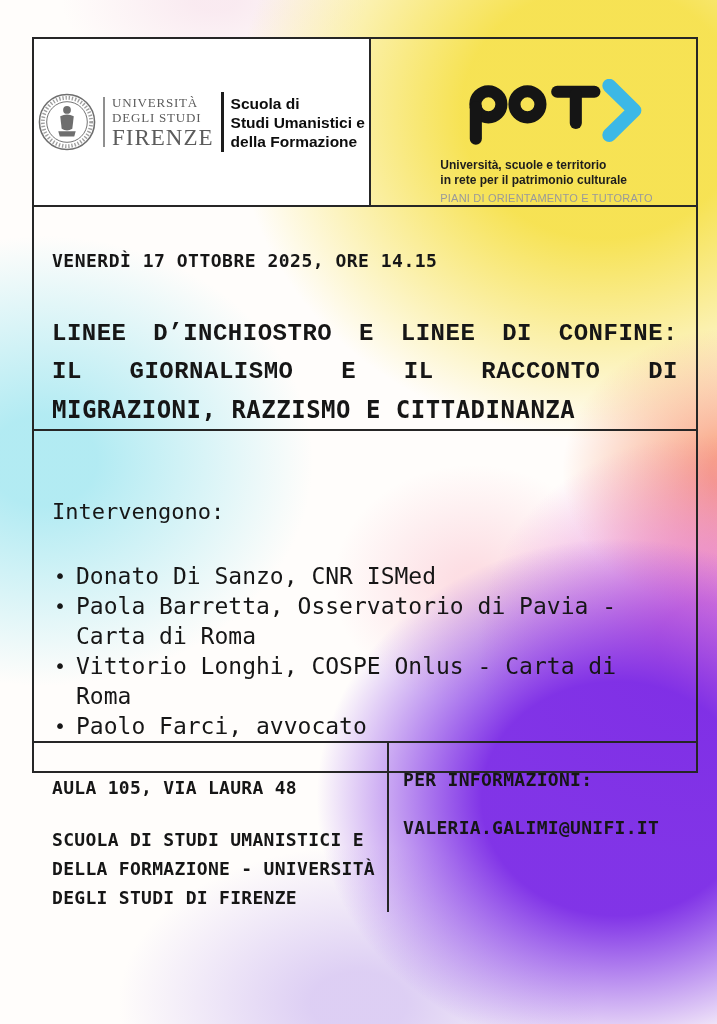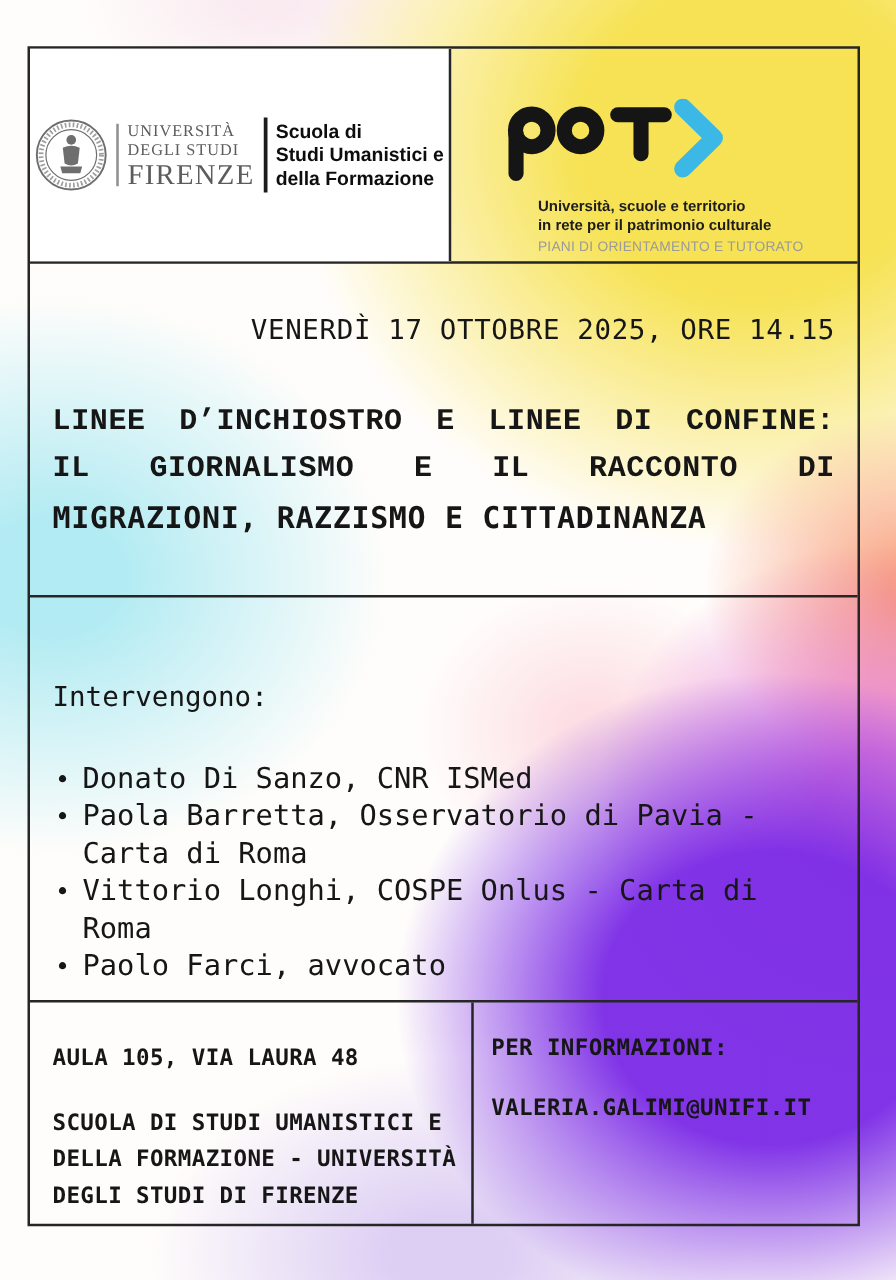--- a/index.html
+++ b/index.html
@@ -17,22 +17,22 @@
       radial-gradient(ellipse 300px 280px at 98% 63%, rgba(224,90,205,0.75) 15%, rgba(224,90,205,0) 75%),
       radial-gradient(ellipse 260px 220px at 102% 46%, rgba(248,150,110,0.85) 8%, rgba(248,150,110,0) 65%),
       radial-gradient(ellipse 200px 170px at 66% 57%, rgba(250,185,200,0.45) 10%, rgba(250,185,200,0) 70%),
       radial-gradient(ellipse 470px 420px at 84% 11%, rgba(246,225,75,0.95) 30%, rgba(246,225,75,0) 78%),
       radial-gradient(ellipse 360px 300px at 6% 45%, rgba(170,233,242,0.9) 15%, rgba(170,233,242,0) 75%),
       radial-gradient(ellipse 320px 210px at 50% 98%, rgba(203,182,240,0.65) 15%, rgba(203,182,240,0) 75%),
       radial-gradient(ellipse 220px 120px at 30% 0%, rgba(246,222,234,0.6) 10%, rgba(246,222,234,0) 70%),
       #fffdfb;
   }
   .ptable {
-    position: absolute; left: 22px; top: 37px;
-    width: 666px; height: 944px;
+    position: absolute; left: 32px; top: 37px;
+    width: 666px; height: 736px;
     border: 2px solid #262626;
     box-sizing: border-box;
     display: flex; flex-direction: column;
   }
   .row { box-sizing: border-box; }
   
   .header-row {
     height: 172px; border-bottom: 2px solid #262626;
     display: flex;
   }
@@ -49,31 +49,31 @@
     font-family: "Liberation Serif", "DejaVu Serif", serif;
     color: #5c5c5c; letter-spacing: 0.8px;
   }
   .wordmark .wm-s { font-size: 13px; line-height: 15px; display: block; }
   .wordmark .wm-l { font-size: 23px; line-height: 25px; display: block; letter-spacing: 1px; }
   .school {
     font-family: "Liberation Sans", sans-serif;
     font-weight: bold; font-size: 15.5px; line-height: 19px; color: #0d0d0d;
   }
   .hcell-right { flex: 1; display: flex; flex-direction: column; align-items: center; padding-top: 40px; }
-  .pot-block { display: flex; flex-direction: column; }
+  .pot-block { display: flex; flex-direction: column; align-items: flex-end; }
   .pot-block svg { display: block; }
   .pot-tags {
     margin-left: 26px; margin-top: 6px;
     font-family: "Liberation Sans", sans-serif;
   }
   .pot-tag { font-weight: bold; font-size: 12px; line-height: 15px; color: #1d1d1d; }
   .pot-sub { font-size: 11px; line-height: 14px; color: #9a9a9a; letter-spacing: 0.2px; margin-top: 3px; }
   
   .title-row { height: 267px; border-bottom: 2px solid #262626; padding: 42px 18px 0; }
-  .event-date { font-weight: normal; font-size: 22px; line-height: 24px; letter-spacing: 0.5px; text-align: right; }
+  .event-date { font-weight: bold; font-size: 18px; line-height: 24px; letter-spacing: 0.5px; }
   .event-title { margin-top: 42px; font-weight: bold; font-size: 24px; line-height: 38px; letter-spacing: 0.5px; }
   .tline-j { text-align: justify; text-align-last: justify; font-family: Liberation Mono, monospace; }
   
   .speakers-row { height: 324px; border-bottom: 2px solid #262626; padding: 24px 18px 0; }
   .coordinators { font-size: 22px; line-height: 30px; }
   .speakers-label { margin-top: 42px; font-size: 22px; line-height: 30px; }
   .speakers-list { margin: 34px 0 0; padding: 0; list-style: none; width: 628px; }
   .speakers-list li { position: relative; padding-left: 24px; font-size: 23px; line-height: 30px; }
   .speakers-list li::before { content: "•"; position: absolute; left: 2px; font-size: 20px; }
   

